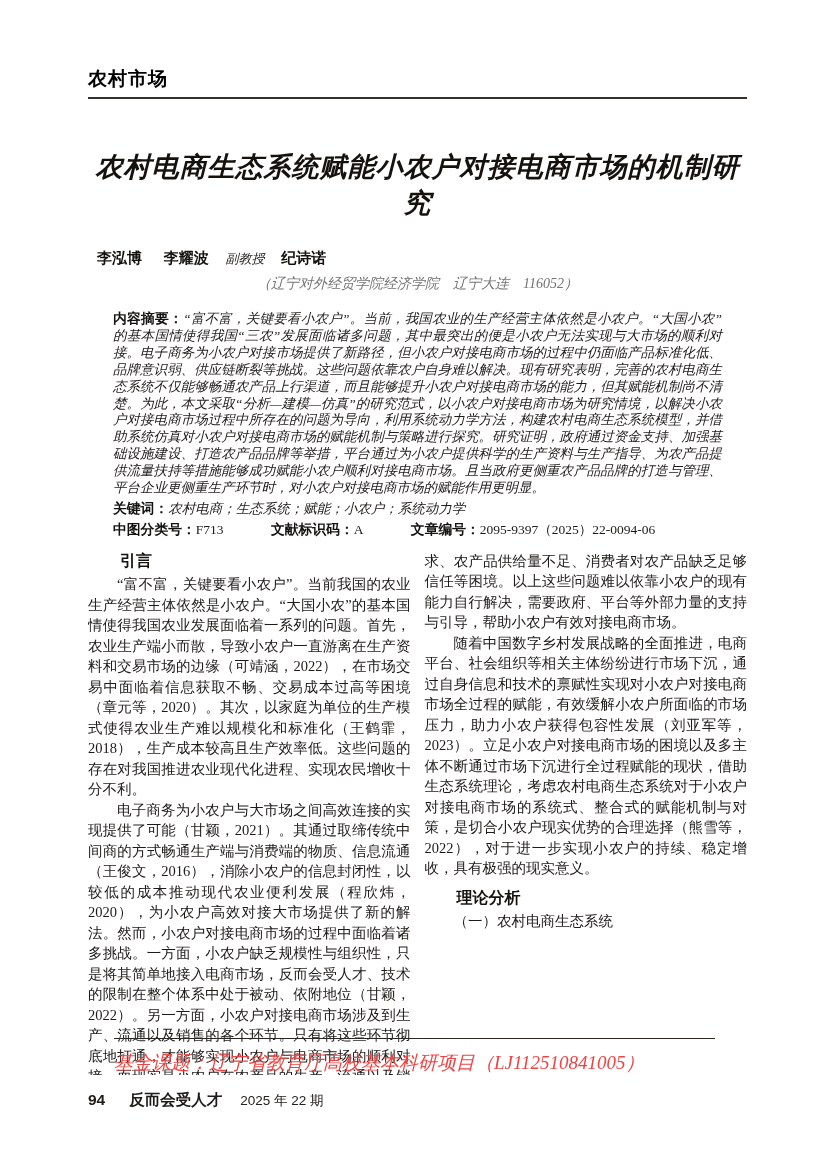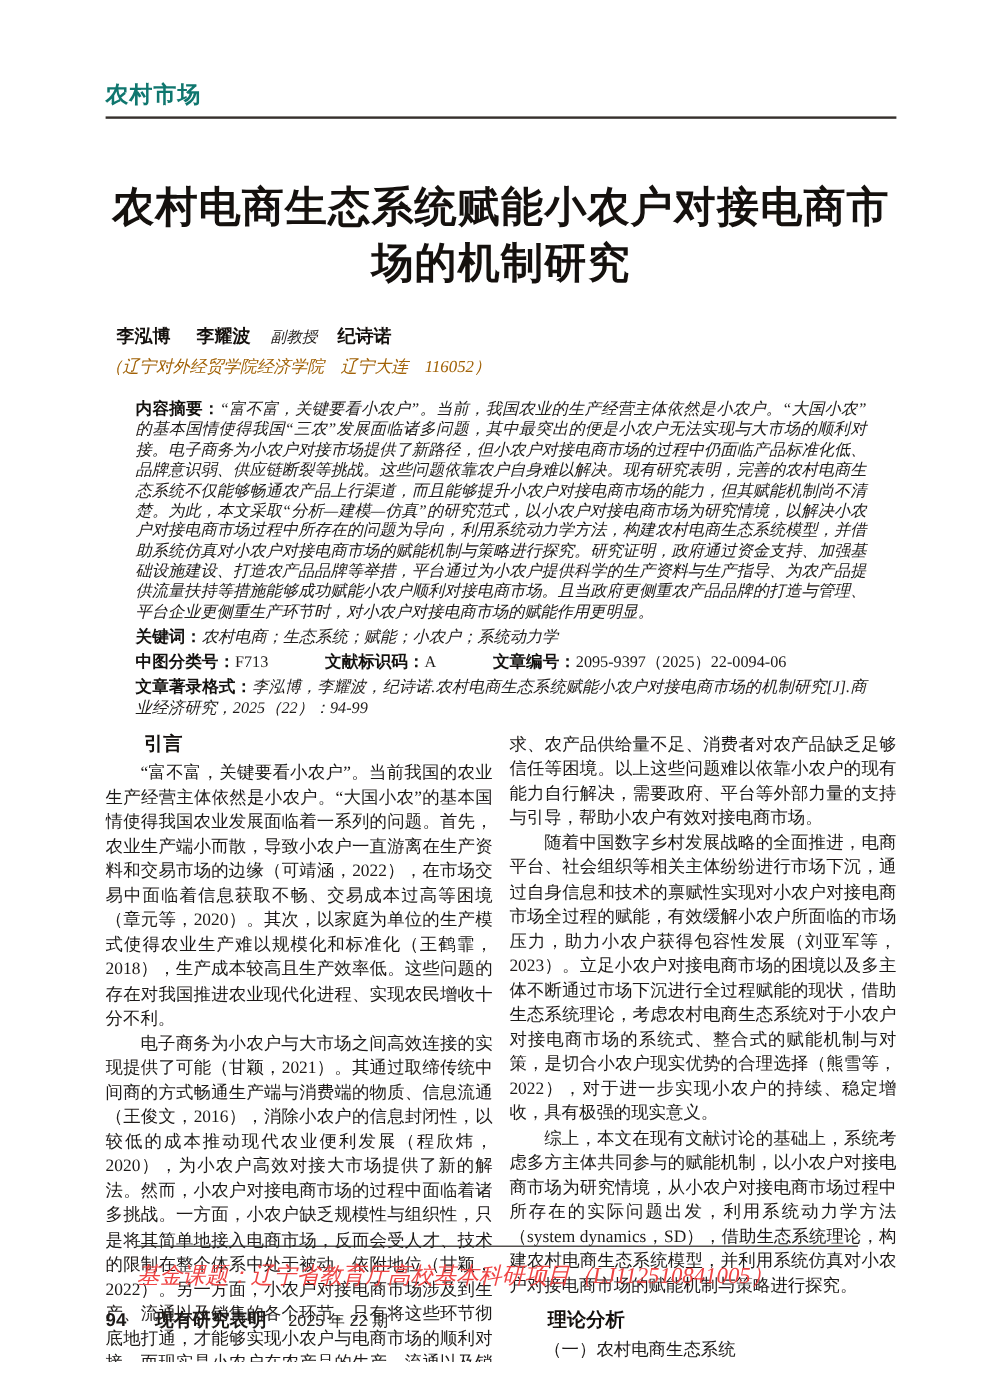--- a/index.html
+++ b/index.html
@@ -16,40 +16,41 @@
   .content { position: absolute; left: 88px; right: 80px; top: 0; }
 
   
   .runhead {
     margin-top: 66px;
     padding-bottom: 5px;
     border-bottom: 2.5px solid #35302c;
   }
   .runhead-label {
     font-family: "Liberation Sans", "DejaVu Sans", sans-serif;
-    font-weight: 700; font-size: 19px; letter-spacing: 1px; color:#0f766e;
+    font-weight: 700; font-size: 19px; letter-spacing: 1px; color:#000000;
   }
 
   
   .title {
     margin: 50px 0 0 0;
     text-align: center;
     font-family: "Liberation Sans", "DejaVu Sans", sans-serif;
     font-weight: 700;
-    font-size: 35px;
+    font-size: 27px;
     letter-spacing: 1px;
     color: #15110e;
+    font-style: italic;
   }
   .byline { margin-top: 28px; text-align: left; font-size: 15px; }
   .byline .name {
     font-family: "Liberation Sans", "DejaVu Sans", sans-serif;
     font-weight: 700; color:#15110e; margin: 0 9px;
   }
   .byline .role { font-style: italic; font-size: 13px; margin: 0 4px; color:#26221f; }
-  .affiliation { margin-top: 7px; font-style: italic; font-size: 14px; color:#a16207; }
+  .affiliation { margin-top: 7px; text-align: center; font-style: italic; font-size: 14px; color:#737373; }
 
   
   .meta { margin-top: 18px; padding: 0 25px; font-size: 13.5px; line-height: 16.9px; }
   .meta p { margin: 0 0 4px 0; text-align: justify; }
   .meta-label {
     font-family: "Liberation Sans", "DejaVu Sans", sans-serif;
     font-weight: 700; font-style: normal; font-size: 13.8px; color:#141210;
   }
   .kai { font-style: italic; }
   .ids span.pair { margin-right: 44px; }
@@ -113,45 +114,41 @@
         <span class="meta-label">内容摘要：</span><span class="kai">“富不富，关键要看小农户”。当前，我国农业的生产经营主体依然是小农户。“大国小农”的基本国情使得我国“三农”发展面临诸多问题，其中最突出的便是小农户无法实现与大市场的顺利对接。电子商务为小农户对接市场提供了新路径，但小农户对接电商市场的过程中仍面临产品标准化低、品牌意识弱、供应链断裂等挑战。这些问题依靠农户自身难以解决。现有研究表明，完善的农村电商生态系统不仅能够畅通农产品上行渠道，而且能够提升小农户对接电商市场的能力，但其赋能机制尚不清楚。为此，本文采取“分析—建模—仿真”的研究范式，以小农户对接电商市场为研究情境，以解决小农户对接电商市场过程中所存在的问题为导向，利用系统动力学方法，构建农村电商生态系统模型，并借助系统仿真对小农户对接电商市场的赋能机制与策略进行探究。研究证明，政府通过资金支持、加强基础设施建设、打造农产品品牌等举措，平台通过为小农户提供科学的生产资料与生产指导、为农产品提供流量扶持等措施能够成功赋能小农户顺利对接电商市场。且当政府更侧重农产品品牌的打造与管理、平台企业更侧重生产环节时，对小农户对接电商市场的赋能作用更明显。</span>
       </p>
       <p>
         <span class="meta-label">关键词：</span><span class="kai">农村电商；生态系统；赋能；小农户；系统动力学</span>
       </p>
       <p class="ids">
         <span class="pair"><span class="meta-label">中图分类号：</span><span class="val">F713</span></span>
         <span class="pair"><span class="meta-label">文献标识码：</span><span class="val">A</span></span>
         <span class="pair"><span class="meta-label">文章编号：</span><span class="val">2095-9397（2025）22-0094-06</span></span>
       </p>
-      <p>
-        <span class="meta-label">文章著录格式：</span><span class="kai">李泓博，李耀波，纪诗诺.农村电商生态系统赋能小农户对接电商市场的机制研究[J].商业经济研究，2025（22）：94-99</span>
-      </p>
     </div>
 
     <div class="columns">
       <div class="col">
         <h2 class="sec-heading">引言</h2>
         <p>“富不富，关键要看小农户”。当前我国的农业生产经营主体依然是小农户。“大国小农”的基本国情使得我国农业发展面临着一系列的问题。首先，农业生产端小而散，导致小农户一直游离在生产资料和交易市场的边缘（可靖涵，2022），在市场交易中面临着信息获取不畅、交易成本过高等困境（章元等，2020）。其次，以家庭为单位的生产模式使得农业生产难以规模化和标准化（王鹤霏，2018），生产成本较高且生产效率低。这些问题的存在对我国推进农业现代化进程、实现农民增收十分不利。</p>
         <p>电子商务为小农户与大市场之间高效连接的实现提供了可能（甘颖，2021）。其通过取缔传统中间商的方式畅通生产端与消费端的物质、信息流通（王俊文，2016），消除小农户的信息封闭性，以较低的成本推动现代农业便利发展（程欣炜，2020），为小农户高效对接大市场提供了新的解法。然而，小农户对接电商市场的过程中面临着诸多挑战。一方面，小农户缺乏规模性与组织性，只是将其简单地接入电商市场，反而会受人才、技术的限制在整个体系中处于被动、依附地位（甘颖，2022）。另一方面，小农户对接电商市场涉及到生产、流通以及销售的各个环节。只有将这些环节彻底地打通，才能够实现小农户与电商市场的顺利对接。而现实是小农户在农产品的生产、流通以及销售各环节都缺乏系统性的整合，从而导致小农户在对接电商市场过程中容易陷入产品难以满足消费者需</p>
       </div>
       <div class="col">
         <p class="cont">求、农产品供给量不足、消费者对农产品缺乏足够信任等困境。以上这些问题难以依靠小农户的现有能力自行解决，需要政府、平台等外部力量的支持与引导，帮助小农户有效对接电商市场。</p>
         <p>随着中国数字乡村发展战略的全面推进，电商平台、社会组织等相关主体纷纷进行市场下沉，通过自身信息和技术的禀赋性实现对小农户对接电商市场全过程的赋能，有效缓解小农户所面临的市场压力，助力小农户获得包容性发展（刘亚军等，2023）。立足小农户对接电商市场的困境以及多主体不断通过市场下沉进行全过程赋能的现状，借助生态系统理论，考虑农村电商生态系统对于小农户对接电商市场的系统式、整合式的赋能机制与对策，是切合小农户现实优势的合理选择（熊雪等，2022），对于进一步实现小农户的持续、稳定增收，具有极强的现实意义。</p>
-        <p>综上，本文在现有文献讨论的基础上，系统考虑多方主体共同参与的赋能机制，以小农户对接电商市场为研究情境，从小农户对接电商市场过程中所存在的实际问题出发，利用系统动力学方法（system dynamics，SD），借助生态系统理论，构建农村电商生态系统模型，并利用系统仿真对小农户对接电商市场的赋能机制与策略进行探究。</p>
         <h2 class="sec-heading later">理论分析</h2>
         <div class="sub-heading">（一）农村电商生态系统</div>
 
       </div>
     </div>
   </div>
 
   <div class="footnote-block">
     <div class="footnote-rule"></div>
     <div class="footnote-text">基金课题：辽宁省教育厅高校基本科研项目（LJ112510841005）</div>
   </div>
 
   <div class="pagefooter">
     <span class="pn">94</span>
-    <span class="journal">现有研究表明</span>
+    <span class="journal">反而会受人才</span>
     <span class="issue">2025 年 22 期</span>
   </div>
 </div>
 
 </body></html>

